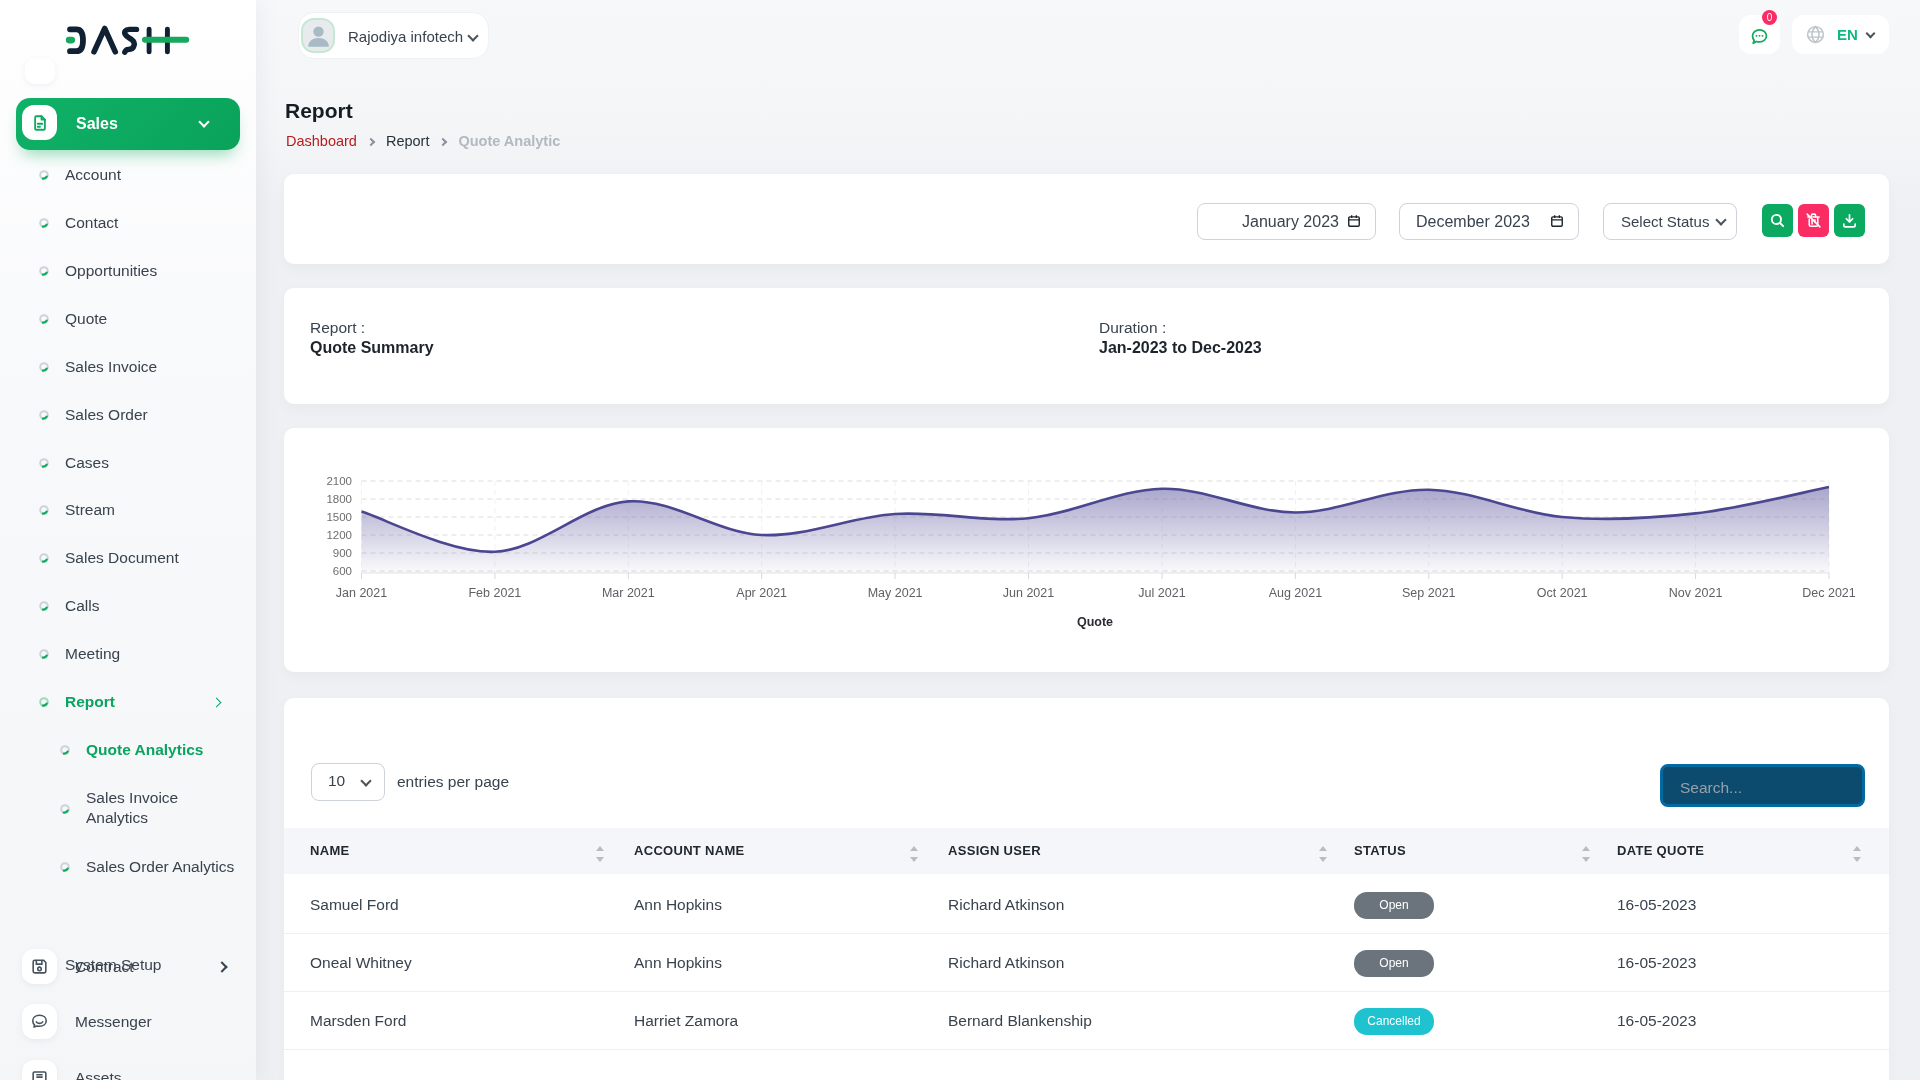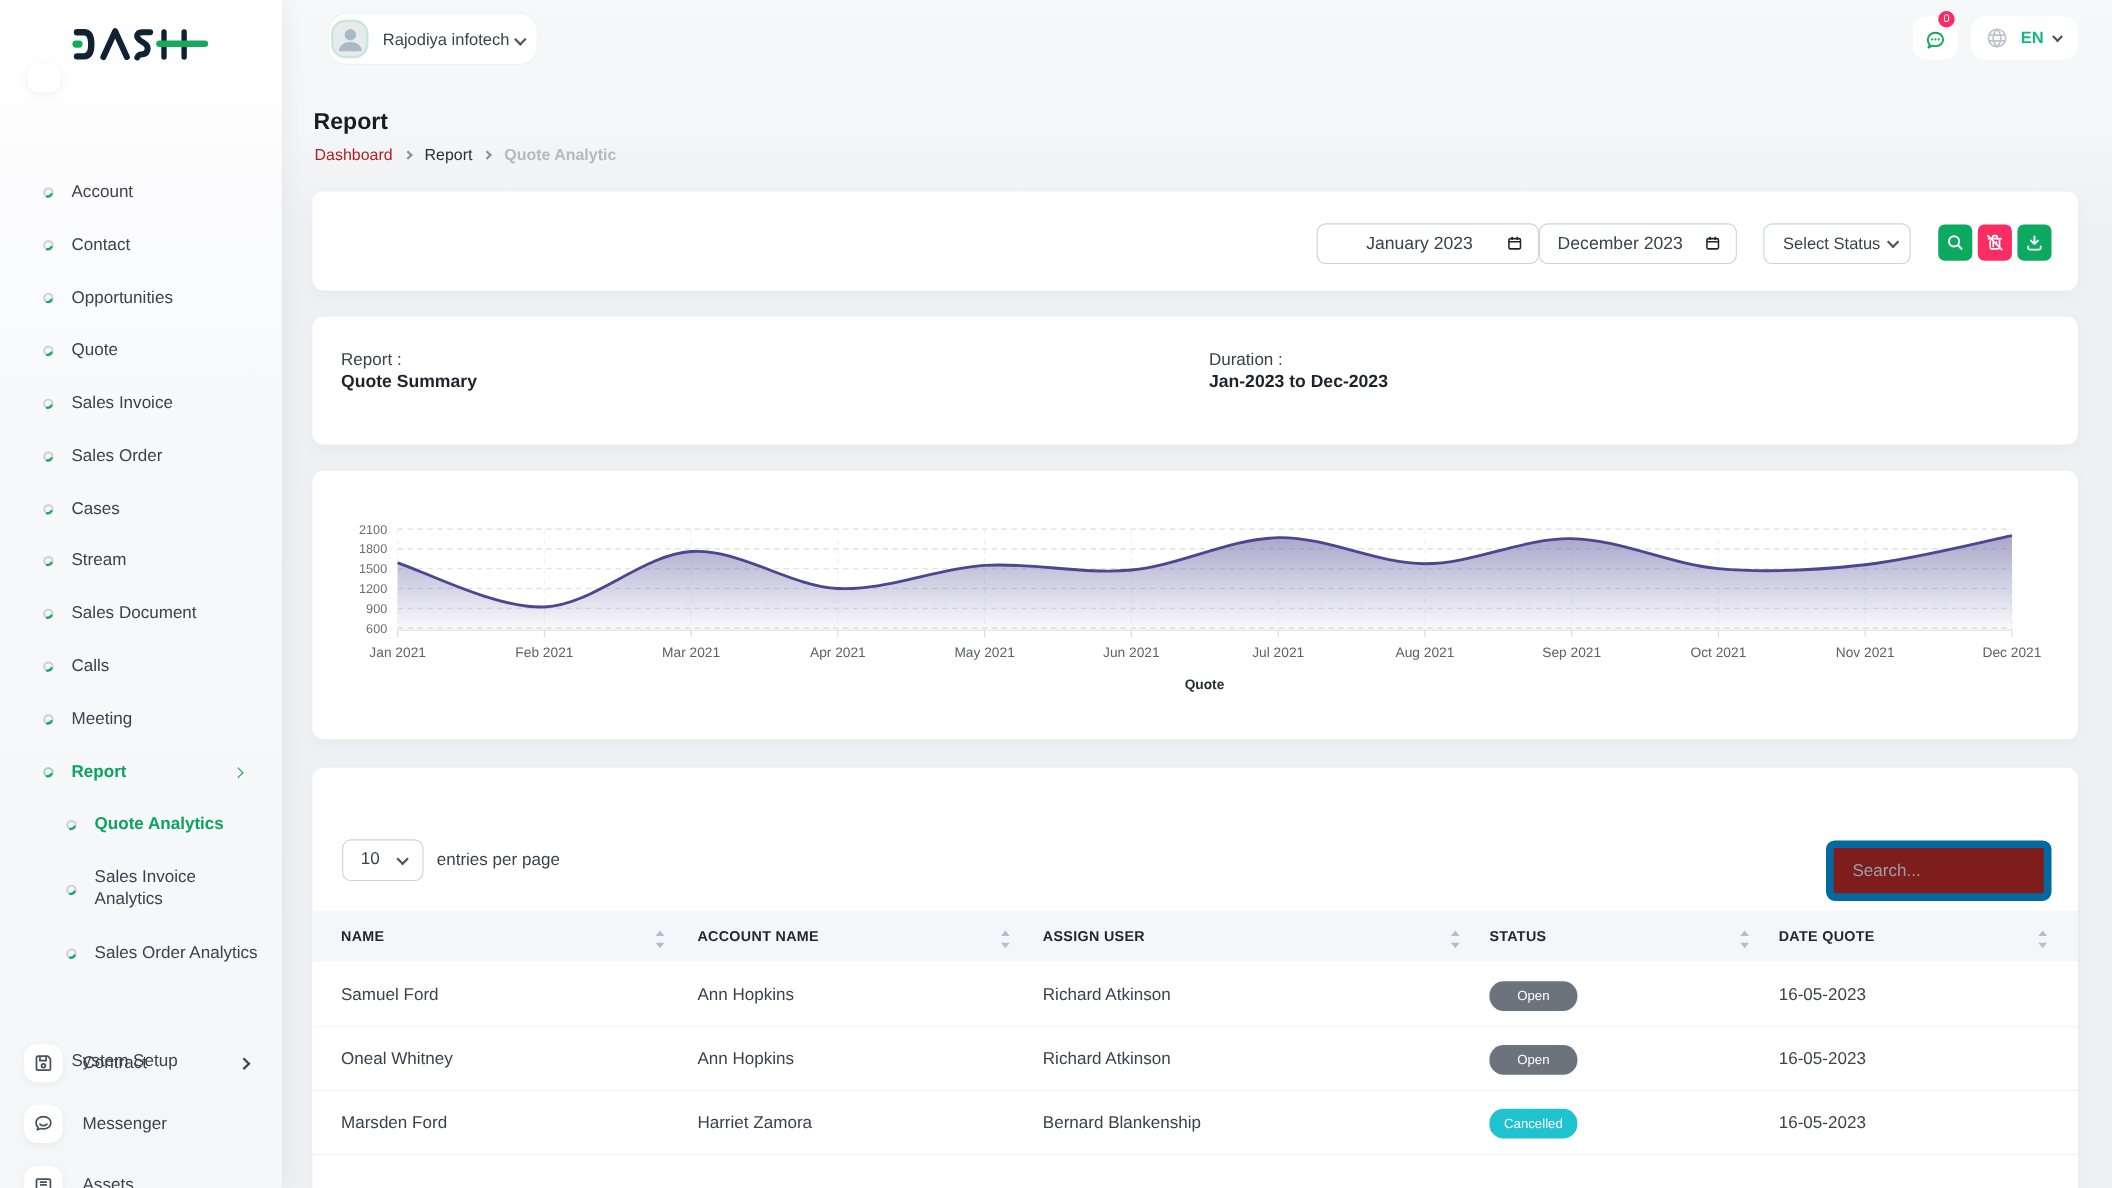--- a/index.html
+++ b/index.html
@@ -60,21 +60,21 @@
   .sumlabel { font-size:15.5px; color:#39434e; }
   .sumbold { font-size:16px; font-weight:bold; color:#1d242c; }
 
   
   .axis { font-size:11.5px; fill:#6d6e71; }
   .xaxis { font-size:12.5px; fill:#5f6166; }
 
   
   .lensel { position:absolute; left:311px; top:763px; width:74px; height:38px; border:1px solid #ced3d9; border-radius:8px; background:#fff; }
   .entries { position:absolute; left:397px; top:773px; font-size:15.5px; color:#39434e; }
-  .searchbox { position:absolute; left:1660px; top:764px; width:205px; height:55px; border:7px solid #0369a1; border-radius:8px; background:#7f1d1d;
+  .searchbox { position:absolute; left:1660px; top:764px; width:205px; height:43px; border:3px solid #0369a1; border-radius:8px; background:#0c4a6e;
                font-size:15.5px; color:#98a1ab; line-height:41px; padding-left:17px; }
   .thead { position:absolute; left:284px; top:828px; width:1605px; height:46px; background:#f5f6fa; }
   .th { position:absolute; top:828px; height:46px; line-height:46px; font-size:13px; font-weight:bold; color:#212830; letter-spacing:0.3px; }
   .sort { position:absolute; top:846px; width:9px; height:16px; }
   .sort:before, .sort:after { content:""; position:absolute; left:0; border-left:4.5px solid transparent; border-right:4.5px solid transparent; }
   .sort:before { top:0; border-bottom:5px solid #b8bdc4; }
   .sort:after { bottom:0; border-top:5px solid #b8bdc4; }
   .row { position:absolute; left:284px; width:1605px; height:58px; border-bottom:1px solid #efeff1; background:#fff; }
   .td { position:absolute; top:0; height:58px; line-height:58px; font-size:15.5px; color:#39434e; }
   .badge { position:absolute; top:16px; width:80px; height:27px; border-radius:13px; color:#fff; font-size:12px; text-align:center; line-height:26px; }
@@ -85,21 +85,21 @@
 <body>
 
 <div class="card" id="card-filter"></div>
 <div class="card" id="card-sum"></div>
 <div class="card" id="card-chart"></div>
 <div class="card" id="card-table"></div>
 
 <div class="title">Report</div>
 <div class="crumbs"><span class="g">Dashboard</span><span class="sep"></span>Report<span class="sep"></span><span class="mut">Quote Analytic</span></div>
 
-<div class="finput" style="left:1197px; width:202px;padding-left:44px;">January 2023<svg class="cal" style="right:14px;" viewBox="0 0 24 24" fill="none" stroke="#1d242c" stroke-width="2.4">
+<div class="finput" style="left:1197px; width:179px;padding-left:44px;">January 2023<svg class="cal" style="right:14px;" viewBox="0 0 24 24" fill="none" stroke="#1d242c" stroke-width="2.4">
       <rect x="3" y="5" width="18" height="16" rx="2"></rect>
       <path d="M3 10h18M8 2v5M16 2v5"></path>
     </svg></div>
 <div class="finput" style="left:1399px; width:180px;">December 2023<svg class="cal" style="right:14px;" viewBox="0 0 24 24" fill="none" stroke="#1d242c" stroke-width="2.4">
       <rect x="3" y="5" width="18" height="16" rx="2"></rect>
       <path d="M3 10h18M8 2v5M16 2v5"></path>
     </svg></div>
 <div class="finput" style="left:1603px; width:134px; font-size:15px; padding-left:17px;">Select Status
   <div class="chev-d" style="right:11px; top:12px;"></div>
 </div>
@@ -240,20 +240,30 @@
     <g fill="none" stroke="#0f2133" stroke-linecap="round" stroke-linejoin="round">
       <path stroke-width="5.8" d="M6 7.3 H12.5 C17.5 7.3 19 12 19 18.25 C19 24.5 17.5 29.2 12.5 29.2 H6"></path>
       <path stroke-width="5.5" d="M30 29.8 L40.7 6.4 L51.3 29.8"></path>
       <path stroke-width="5.4" d="M72.5 7.4 L65.3 7.4 C61.4 7.4 59.9 9.9 61.1 12.3 C62.4 15 65.8 16.2 67.8 17.7 C69.8 19.1 70.7 20.9 70.1 23.4 C69.5 25.9 67.2 27.5 64.2 27.5 C62.5 27.5 61.5 28.6 60.8 30.2"></path>
       <path stroke-width="4.9" d="M85.1 7.1 V29.9 M103.4 7.1 V29.9"></path>
     </g>
     <rect x="1.8" y="14.8" width="9.3" height="6.6" rx="3.3" fill="#16a85c"></rect>
     <rect x="78" y="14.8" width="47.2" height="5.9" rx="2.95" fill="#16a85c"></rect>
   </svg>
   <div class="tile" style="left:25px; top:58px; width:30px; height:26px; border-radius:10px;"></div>
+  <div class="salesbtn">
+    <div class="tile"></div>
+    <svg style="position:absolute;left:15px;top:16px;" width="18" height="18" viewBox="0 0 24 24" fill="none" stroke="#0caa61" stroke-width="2.4" stroke-linecap="round" stroke-linejoin="round">
+        <path d="M14 3H7a1.5 1.5 0 0 0-1.5 1.5v15A1.5 1.5 0 0 0 7 21h10a1.5 1.5 0 0 0 1.5-1.5V7.5z"></path>
+        <path d="M14 3v4.5h4.5"></path>
+        <path d="M9 13h6M9 17h3"></path>
+      </svg>
+    <div class="txt">Sales</div>
+    <div class="chev-d" style="right:32px; top:20px; border-color:#fff;"></div>
+  </div>
   <div id="menu">
       <div class="mi" style="top:163px;">
         <svg class="ic" width="10" height="10" viewBox="0 0 10 10">
           <circle cx="5" cy="5" r="3.8" fill="none" stroke="#ccd3da" stroke-width="2"></circle>
           <path d="M7.7 6.6 A3.8 3.8 0 0 1 3.9 8.63" fill="none" stroke="#12ab63" stroke-width="2.2" stroke-linecap="round"></path>
         </svg>
         <span class="lb">Account</span>
       </div>
       <div class="mi" style="top:211px;">
         <svg class="ic" width="10" height="10" viewBox="0 0 10 10">

